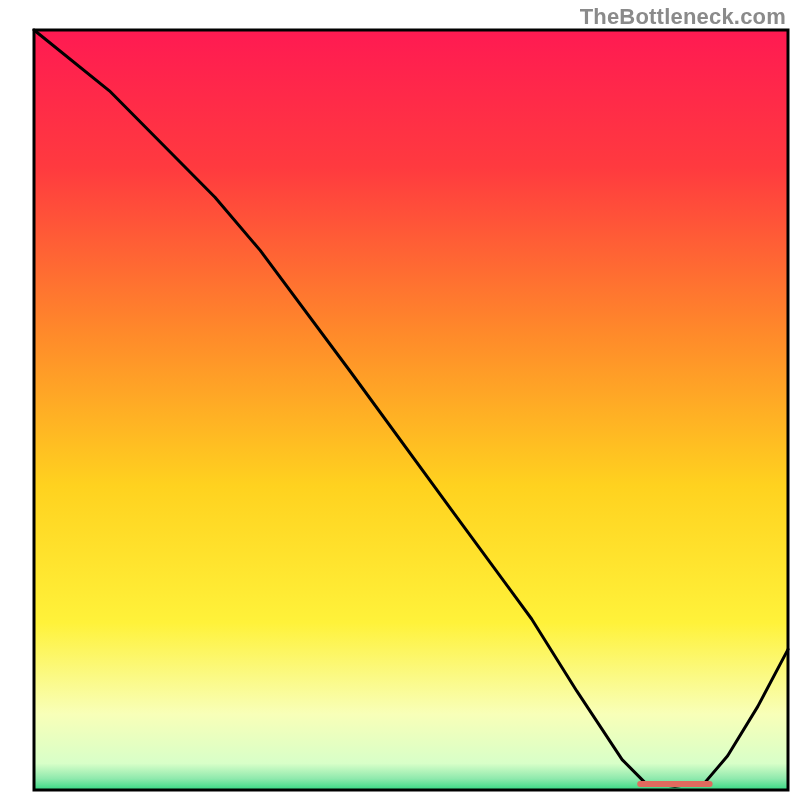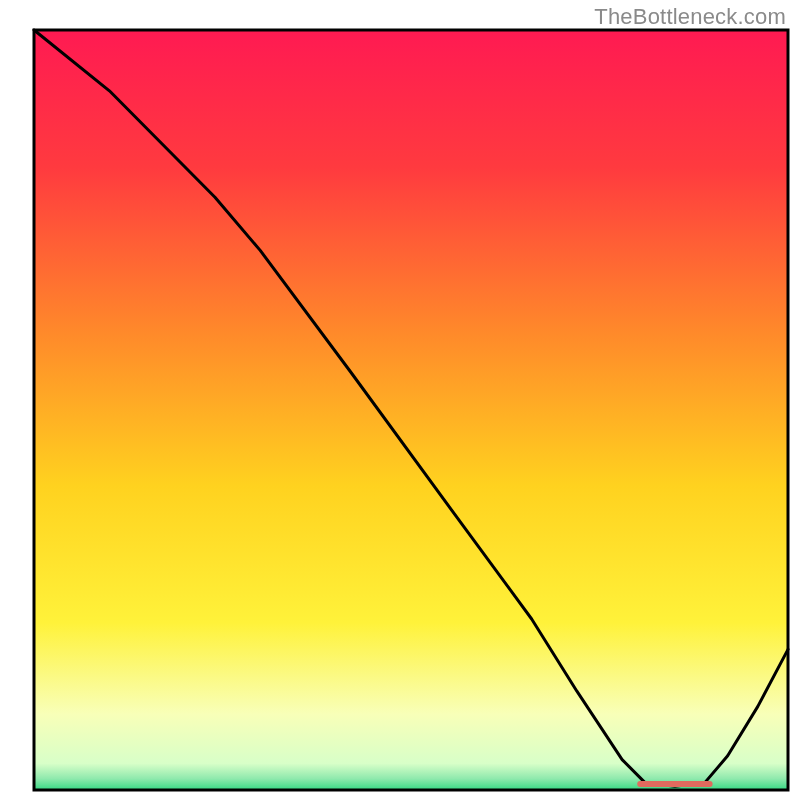--- a/index.html
+++ b/index.html
@@ -14,21 +14,21 @@
   .stage {
     position: relative;
     width: 800px;
     height: 800px;
   }
   .watermark {
     position: absolute;
     top: 4px;
     right: 14px;
     font-size: 22px;
-    font-weight: 400;
+    font-weight: 700;
     color: #8a8a8a;
     letter-spacing: 0.2px;
     user-select: none;
   }
   svg {
     position: absolute;
     top: 0;
     left: 0;
   }
 </style>

